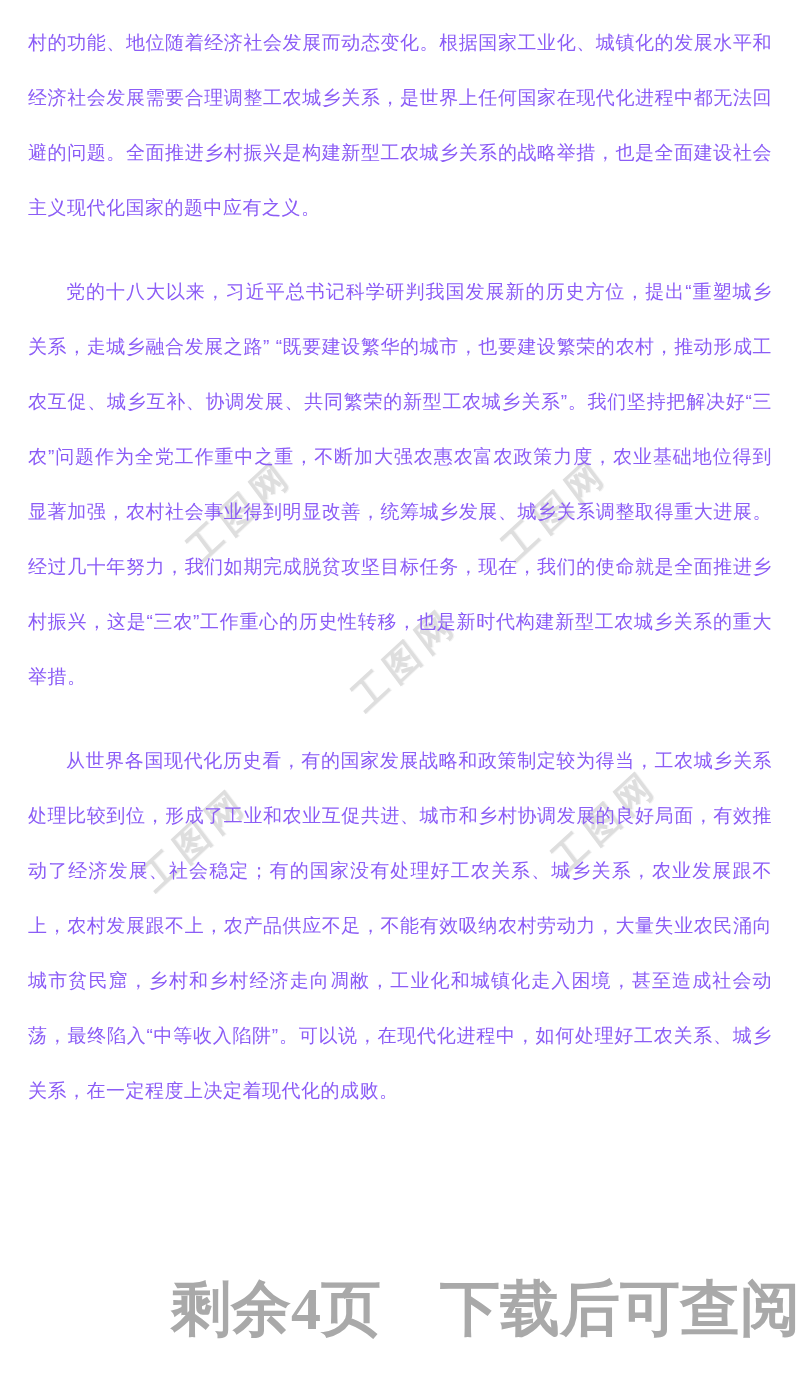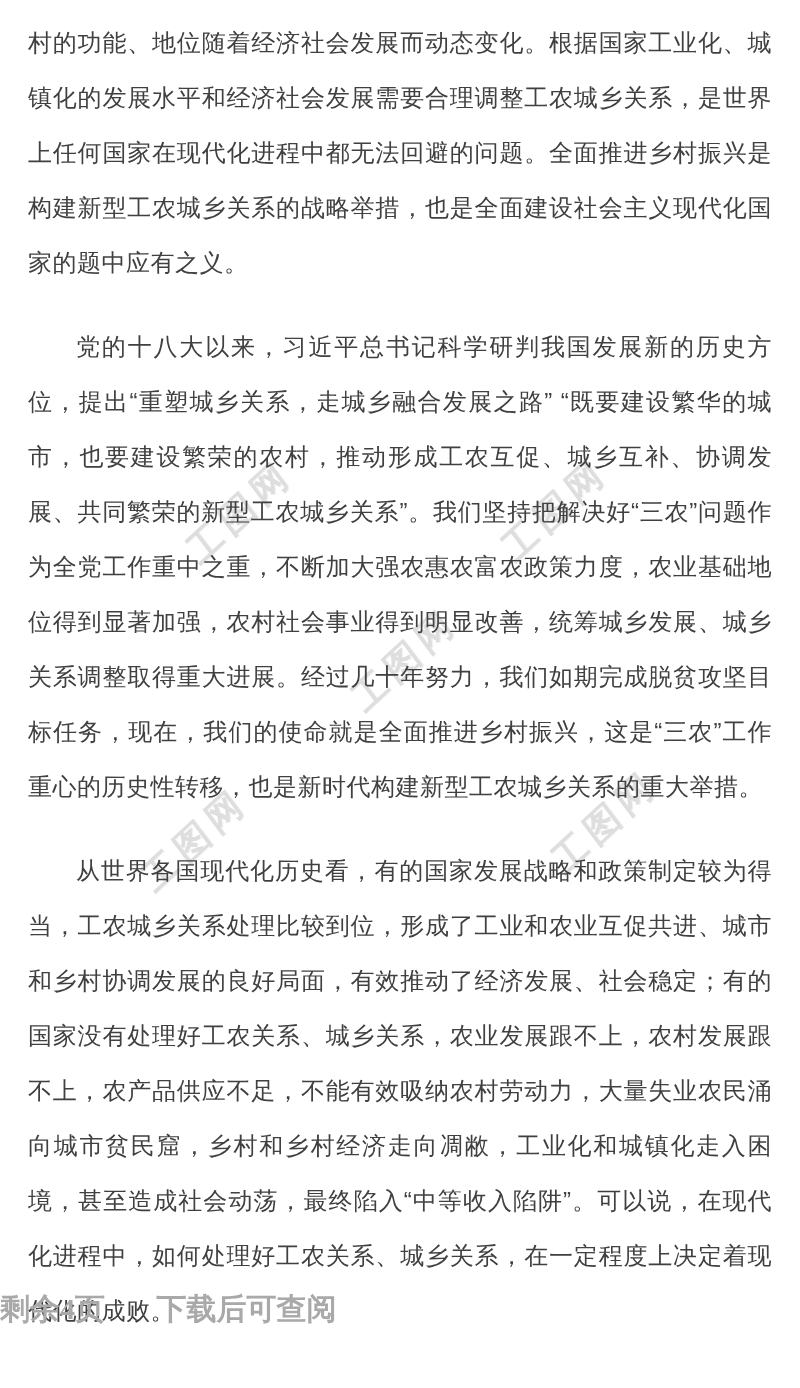--- a/index.html
+++ b/index.html
@@ -31,44 +31,44 @@
     letter-spacing: 7px;
     white-space: nowrap;
     text-shadow: 1px 1px 0 #f2f2f2;
     user-select: none;
   }
   
   .content {
     position: relative;
     z-index: 1;
     padding: 15px 28px 0 28px;
-    font-size: 24px;
+    font-size: 19px;
     line-height: 55px;
-    color: #404040;
+    color: #8b5cf6;
     text-align: justify;
     letter-spacing: 0.5px;
   }
   .para {
     margin: 0 0 29px 0;
   }
   .para.indent {
     text-indent: 2em;
   }
   
   .footer-banner {
     position: absolute;
     left: 0;
     right: 0;
     top: 1281px;
     z-index: 1;
-    text-align: left;
+    text-align: right;
     color: #a9a9a9;
     font-family: "Liberation Serif", serif;
     font-weight: 700;
-    font-size: 30px;
+    font-size: 60px;
     line-height: 56px;
     white-space: nowrap;
   }
   .footer-banner .download-hint {
     margin-left: 44px;
   }
 </style>
 </head>
 <body>
 

